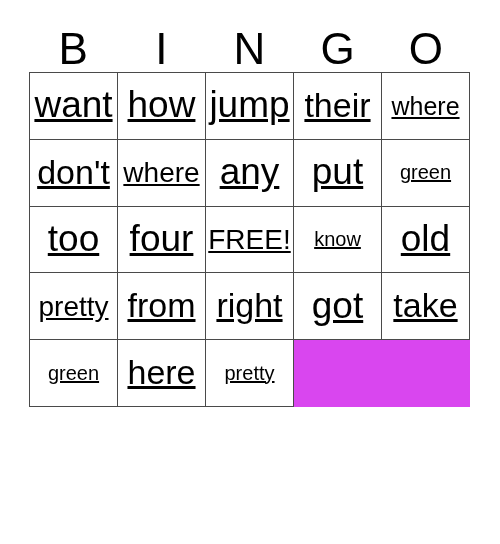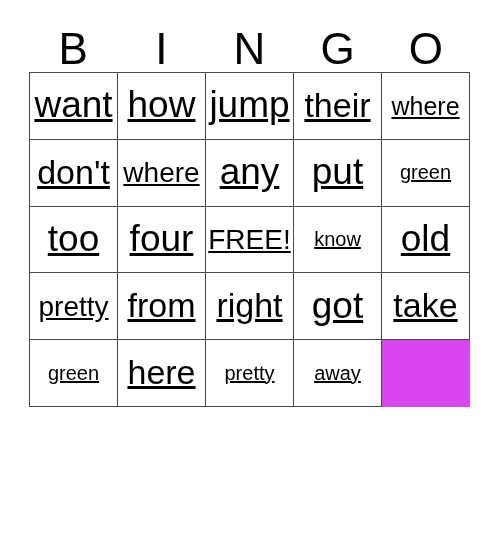--- a/index.html
+++ b/index.html
@@ -161,18 +161,15 @@
       </div>
       <div class="cell">
         <span class="cell-text sz-md">green</span>
       </div>
       <div class="cell">
         <span class="cell-text sz-lg">here</span>
       </div>
       <div class="cell">
         <span class="cell-text sz-md">pretty</span>
       </div>
-      <div class="cell">
-        <span class="cell-text sz-md">away</span>
-      </div>
     </div>
 
 </div>
 
 </body></html>

